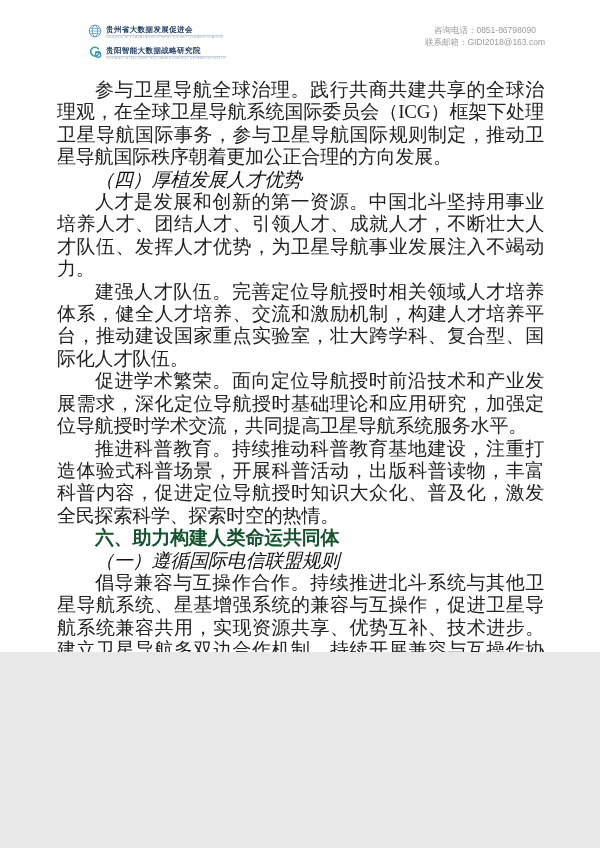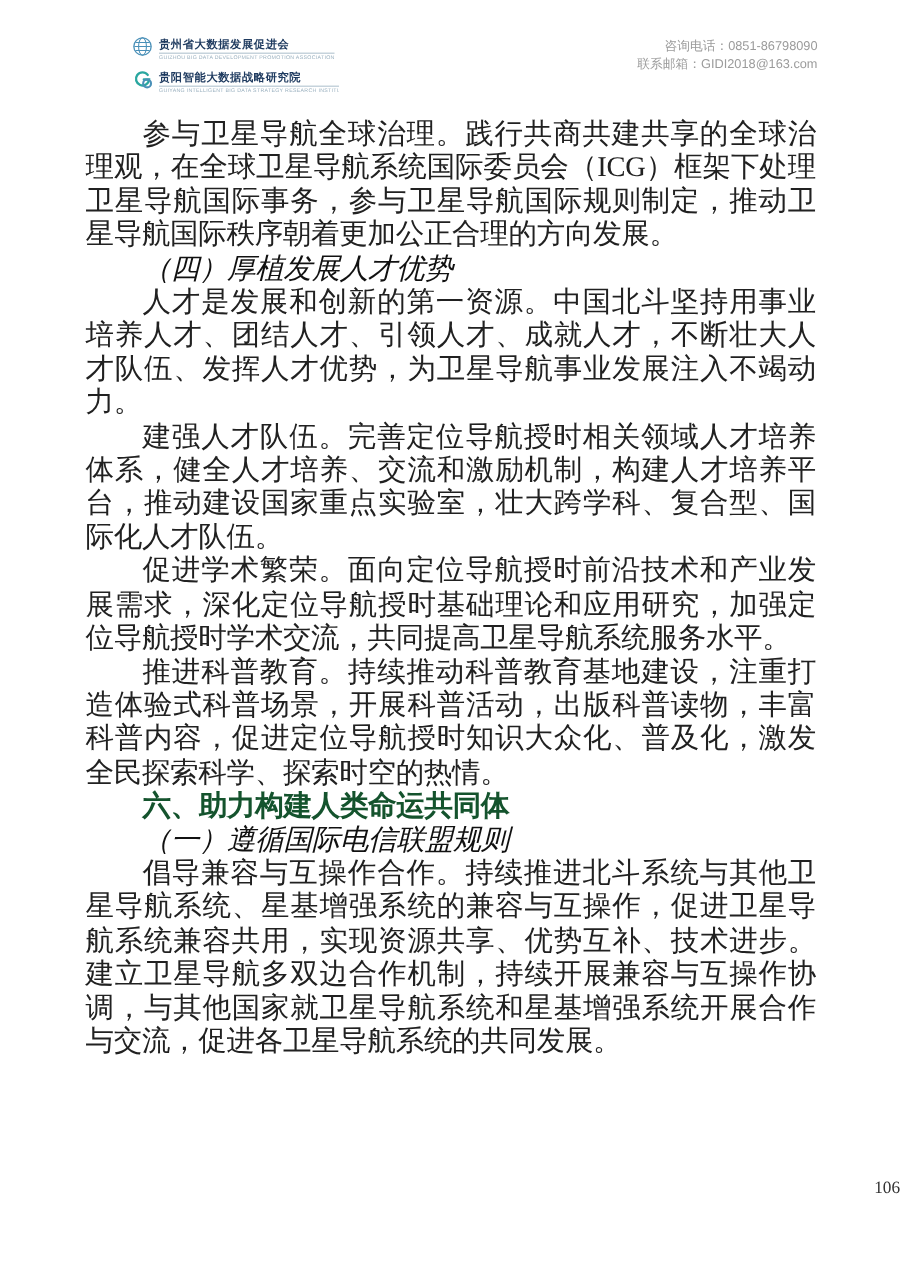--- a/index.html
+++ b/index.html
@@ -1,18 +1,18 @@
 <!DOCTYPE html>
 <html><head>
 <meta charset="utf-8">
 <style>
   html,body{margin:0;padding:0;background:#e8e8e8;}
   .page{
     position:relative;
-    width:600px;height:848px;
+    width:600px;height:652px;
     background:#ffffff;
     font-family:"Liberation Serif","DejaVu Serif",serif;
     overflow:hidden;
     box-sizing:border-box;
   }
   
   .hdr{
     position:absolute;top:24px;left:88px;right:55px;
     display:flex;justify-content:space-between;align-items:flex-start;
   }
@@ -25,21 +25,21 @@
     font-size:7.5px;font-weight:700;color:#1e3a5f;letter-spacing:.4px;
   }
   .logo-en{
     font-family:"Liberation Sans","DejaVu Sans",sans-serif;
     font-size:3.5px;color:#9ab0bf;letter-spacing:.2px;
     border-top:.5px solid #c6d3dc;margin-top:1px;padding-top:.5px;
     white-space:nowrap;overflow:hidden;max-width:120px;
   }
   .contact{
     font-family:"Liberation Sans","DejaVu Sans",sans-serif;
-    font-size:8.5px;color:#9b9b9b;line-height:1.45;text-align:right;
+    font-size:8.5px;color:#9b9b9b;line-height:1.45;text-align:center;
   }
   
   .content{
     position:absolute;top:79px;left:57px;width:487px;
     color:#212121;
   }
   .content p{
     margin:0;
     font-size:19px;
     line-height:22.4px;

